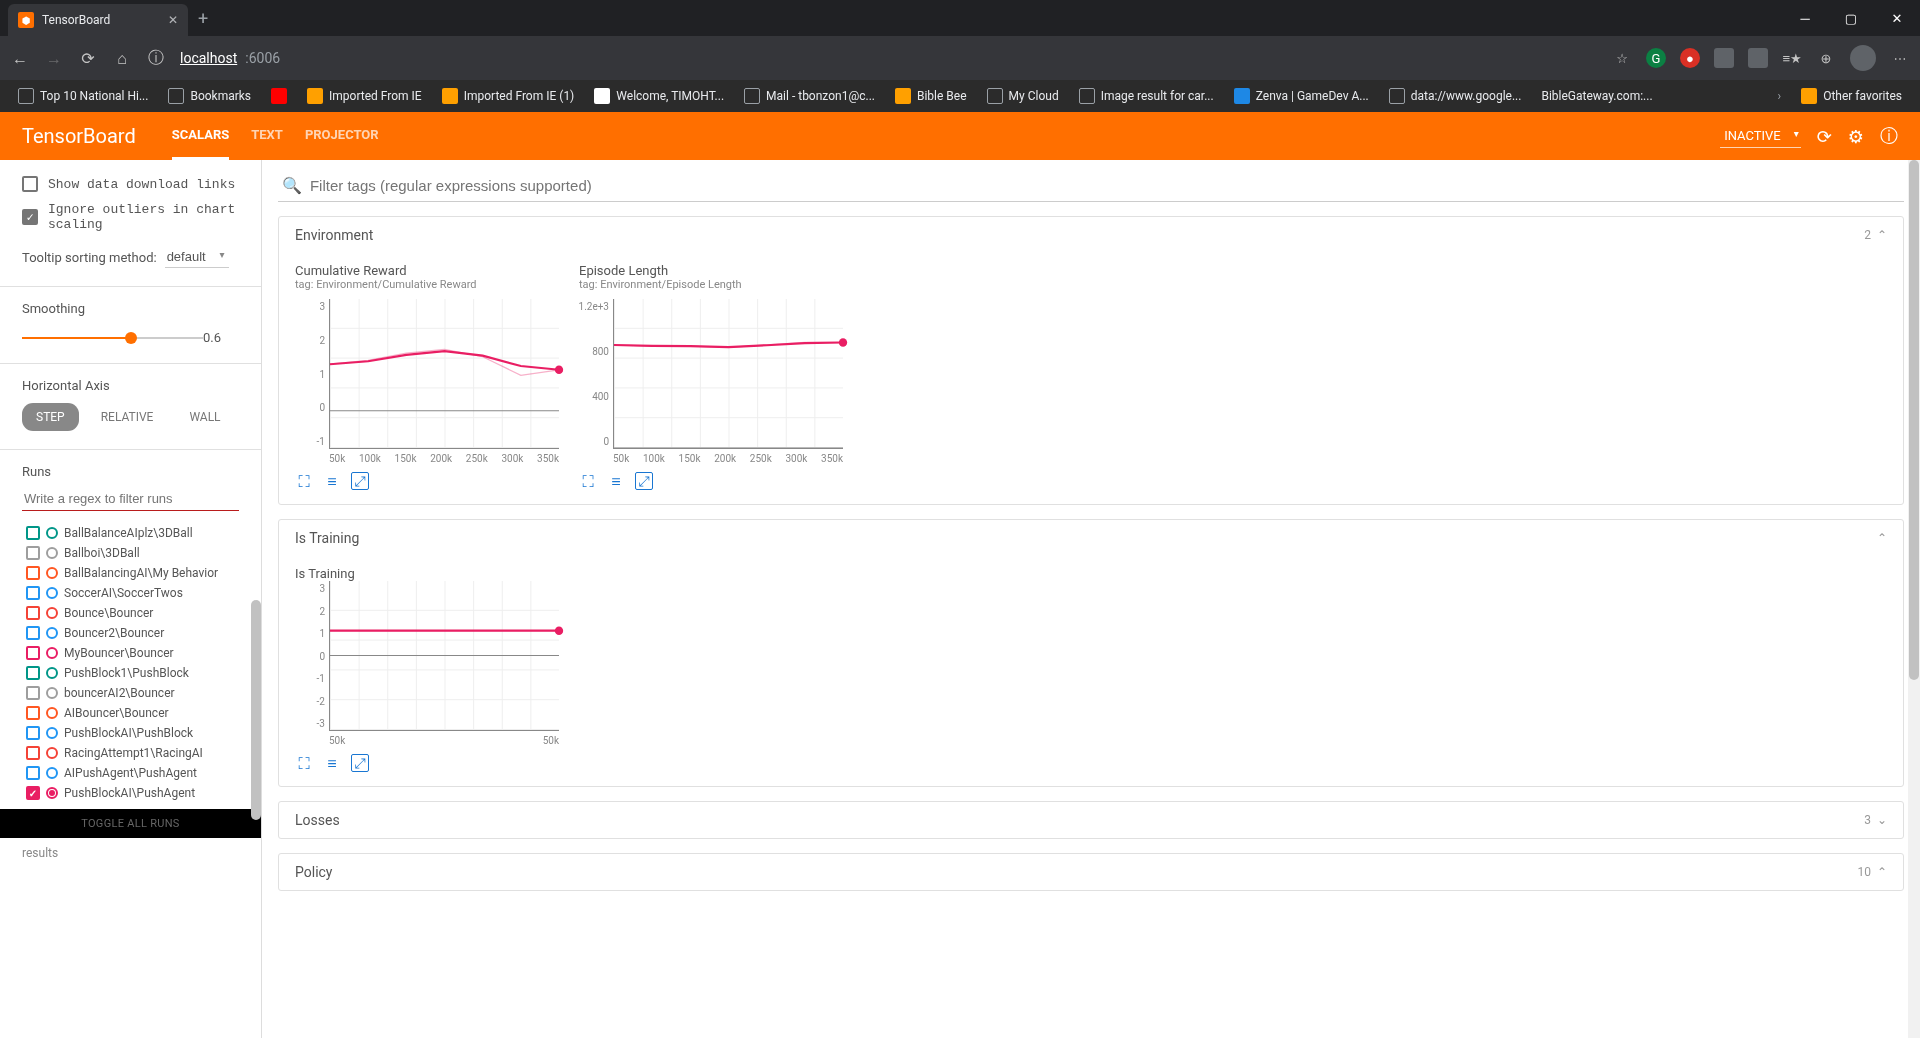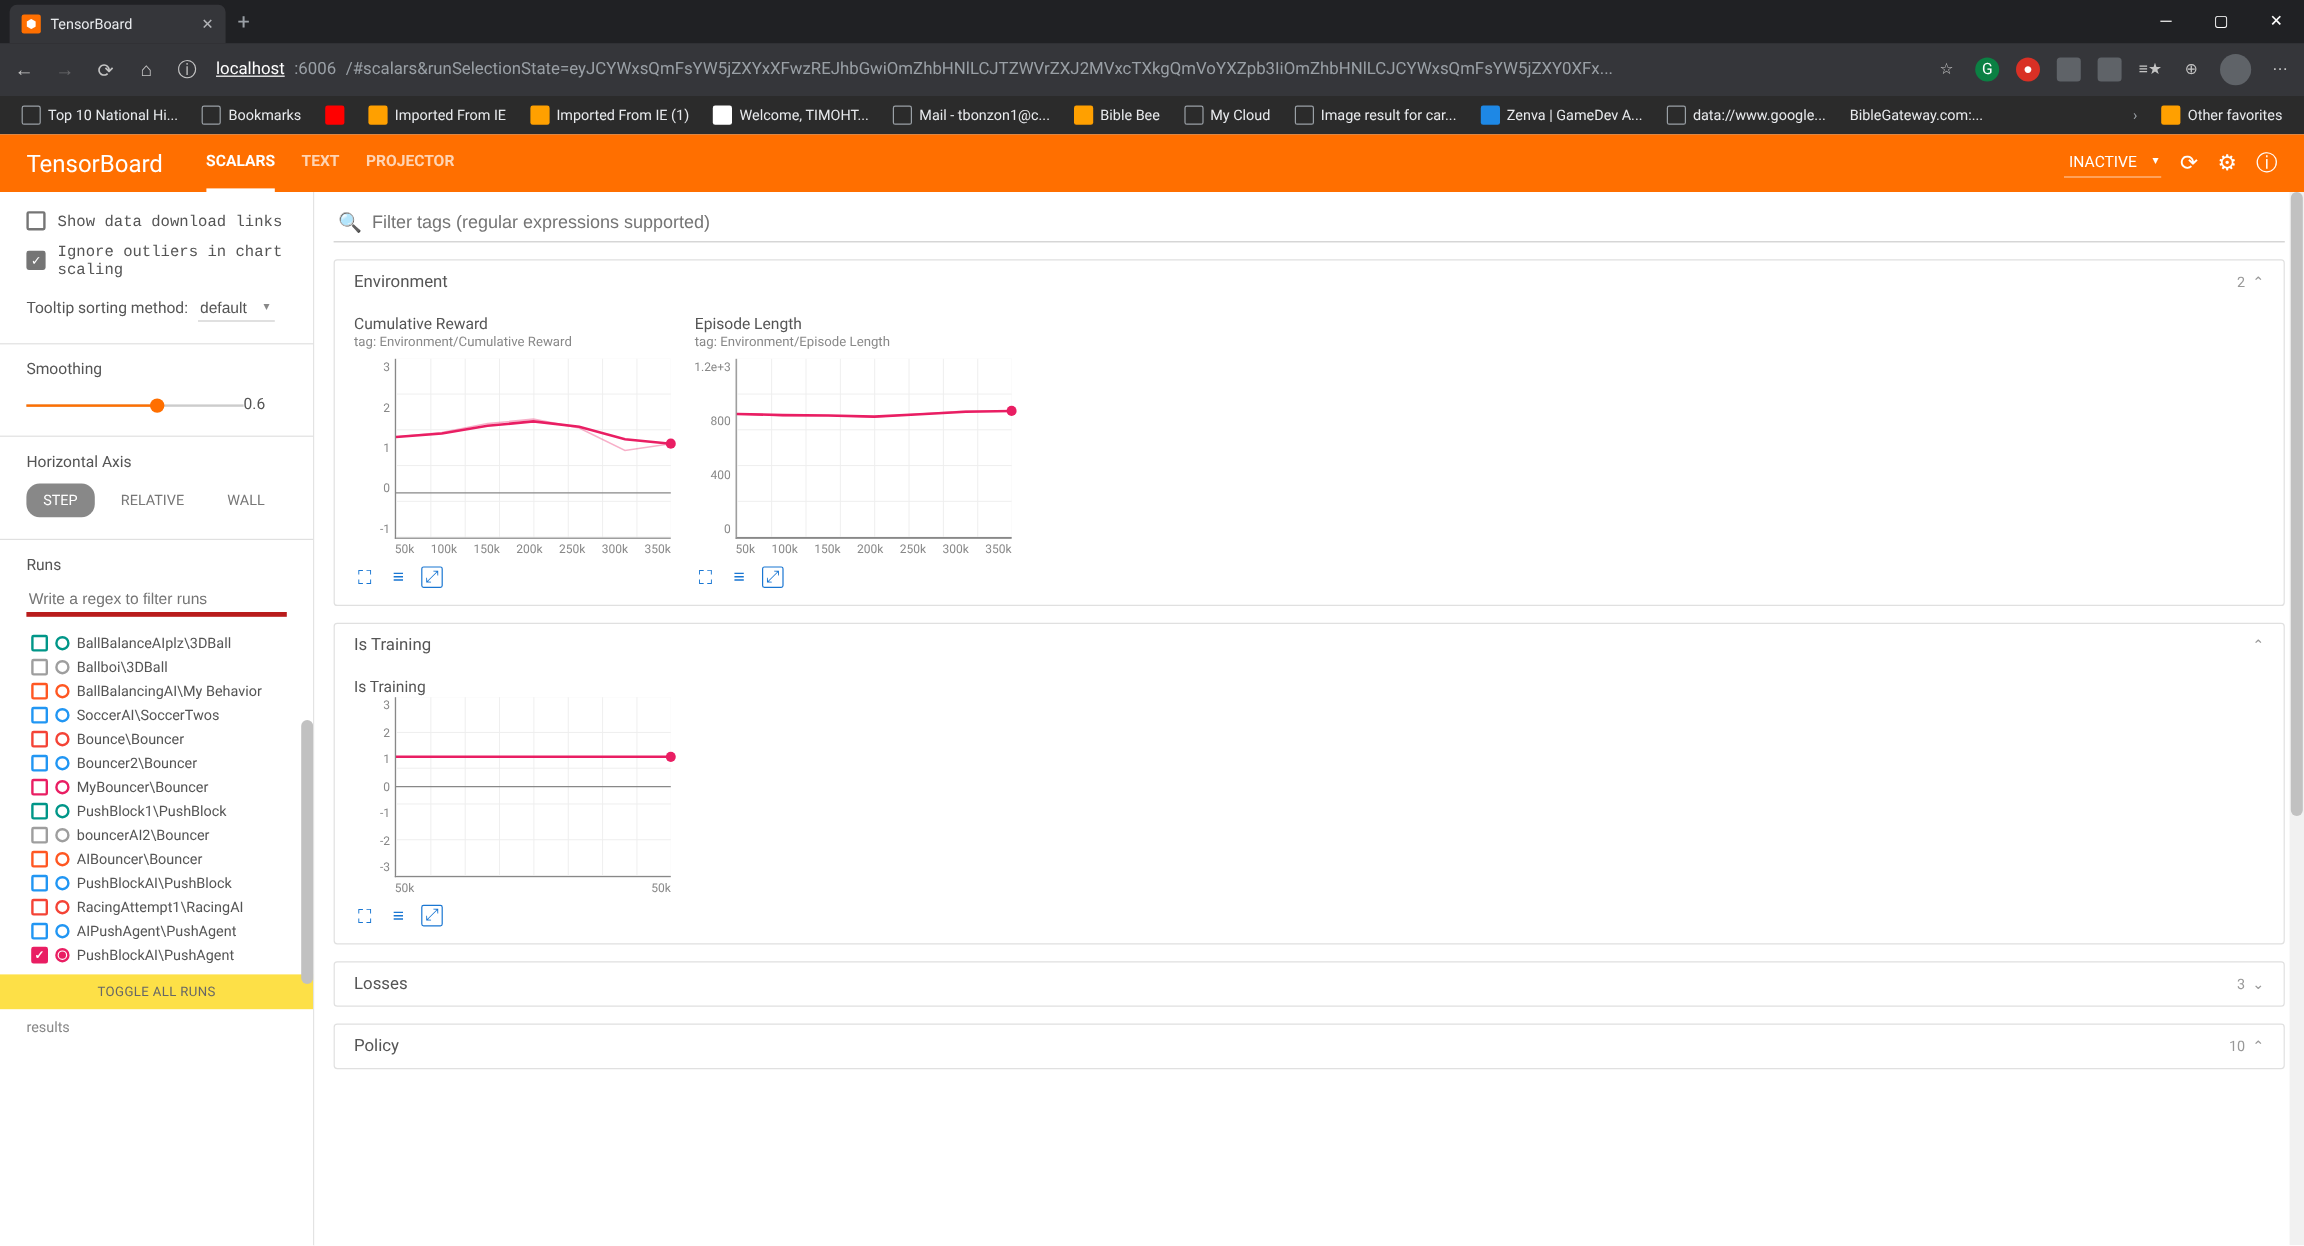--- a/index.html
+++ b/index.html
@@ -62,29 +62,29 @@
 .divider { border-top: 1px solid #e0e0e0; margin: 6px 0 14px 0; }
 .slider-row { display: flex; align-items: center; gap: 0; margin-top: 14px; }
 .slider { flex: 1; height: 4px; position: relative; }
 .slider-track { position: absolute; left: 0; right: 0; top: 1px; height: 2px; background: #ccc; }
 .slider-fill { position: absolute; left: 0; top: 1px; height: 2px; background: #ff6f00; }
 .slider-thumb { position: absolute; width: 12px; height: 12px; background: #ff6f00; border-radius: 50%; top: -4px; transform: translateX(-50%); }
 .slider-val { width: 36px; color: #555; }
 .btn-group { display: flex; gap: 8px; margin-top: 10px; }
 .btn-g { padding: 7px 14px; font-size: 12px; color: #777; cursor: pointer; border-radius: 11px; }
 .btn-g.active { background: #888; color: #fff; }
-.runs-filter { width: 100%; border: none; border-bottom: 4px solid #b91c1c; padding: 4px 2px; font-size: 13px; color: #888; margin-top: 8px; }
+.runs-filter { width: 100%; border: none; border-bottom: 1px solid #b91c1c; padding: 4px 2px; font-size: 13px; color: #888; margin-top: 8px; }
 .runs-list { margin-top: 8px; }
 .run-row { display: flex; align-items: center; gap: 6px; padding: 3px 22px 3px 26px; font-size: 12px; color: #555; cursor: pointer; }
 .rchk { width: 14px; height: 14px; border: 2px solid; border-radius: 2px; flex-shrink: 0; }
 .rchk.on { display: flex; align-items: center; justify-content: center; }
 .rchk.on::after { content: "✓"; color: #fff; font-size: 10px; font-weight: bold; }
 .rrad { width: 12px; height: 12px; border: 2px solid; border-radius: 50%; flex-shrink: 0; display: flex; align-items: center; justify-content: center; }
 .rrad.on::after { content: ""; width: 6px; height: 6px; border-radius: 50%; background: currentColor; }
-.toggle-all { text-align: center; padding: 8px; font-size: 11px; color: #666; background: #fde047; cursor: pointer; margin-top: 6px; letter-spacing: 0.3px; }
+.toggle-all { text-align: center; padding: 8px; font-size: 11px; color: #666; background: #000000; cursor: pointer; margin-top: 6px; letter-spacing: 0.3px; }
 .sb-footer { padding: 8px 22px; color: #888; font-size: 12px; }
 
 
 .main { flex: 1; overflow-y: auto; padding: 10px 16px; background: #fff; position: relative; }
 .filter-bar { display: flex; align-items: center; gap: 8px; border-bottom: 1px solid #ccc; padding: 6px 4px; margin-bottom: 14px; }
 .filter-bar input { border: none; flex: 1; font-size: 15px; color: #ef4444; outline: none; }
 .search-icon { font-size: 16px; color: #555; }
 .section-card { border: 1px solid #e0e0e0; border-radius: 3px; margin-bottom: 14px; }
 .section-head { display: flex; align-items: center; padding: 10px 16px; color: #555; font-size: 14px; cursor: pointer; }
 .section-count { margin-left: auto; color: #999; font-size: 12px; display: flex; align-items: center; gap: 6px; }
@@ -125,21 +125,20 @@
   </div>
   <div class="addr-bar">
     <span class="nav-icon">←</span>
     <span class="nav-icon disabled">→</span>
     <span class="nav-icon">⟳</span>
     <span class="nav-icon">⌂</span>
     <span class="nav-icon">ⓘ</span>
     <div class="url-box">
       <span class="host">localhost</span>
         <span class="path">:6006</span>
-        <span class="path">/#scalars&amp;runSelectionState=eyJCYWxsQmFsYW5jZXYxXFwzREJhbGwiOmZhbHNlLCJTZWVrZXJ2MVxcTXkgQmVoYXZpb3IiOmZhbHNlLCJCYWxsQmFsYW5jZXY0XFx...</span>
     </div>
     <div class="addr-icons-right">
       <span class="ico">☆</span>
       <span class="ico" style="background:#0b8043;color:#fff;border-radius:50%;">G</span>
       <span class="ico" style="background:#d93025;color:#fff;border-radius:50%;">●</span>
       <span class="ico" style="background:#5f6368;"></span>
       <span class="ico" style="background:#5f6368;"></span>
       <span class="ico">≡★</span>
       <span class="ico">⊕</span>
       <span class="avatar"></span>

